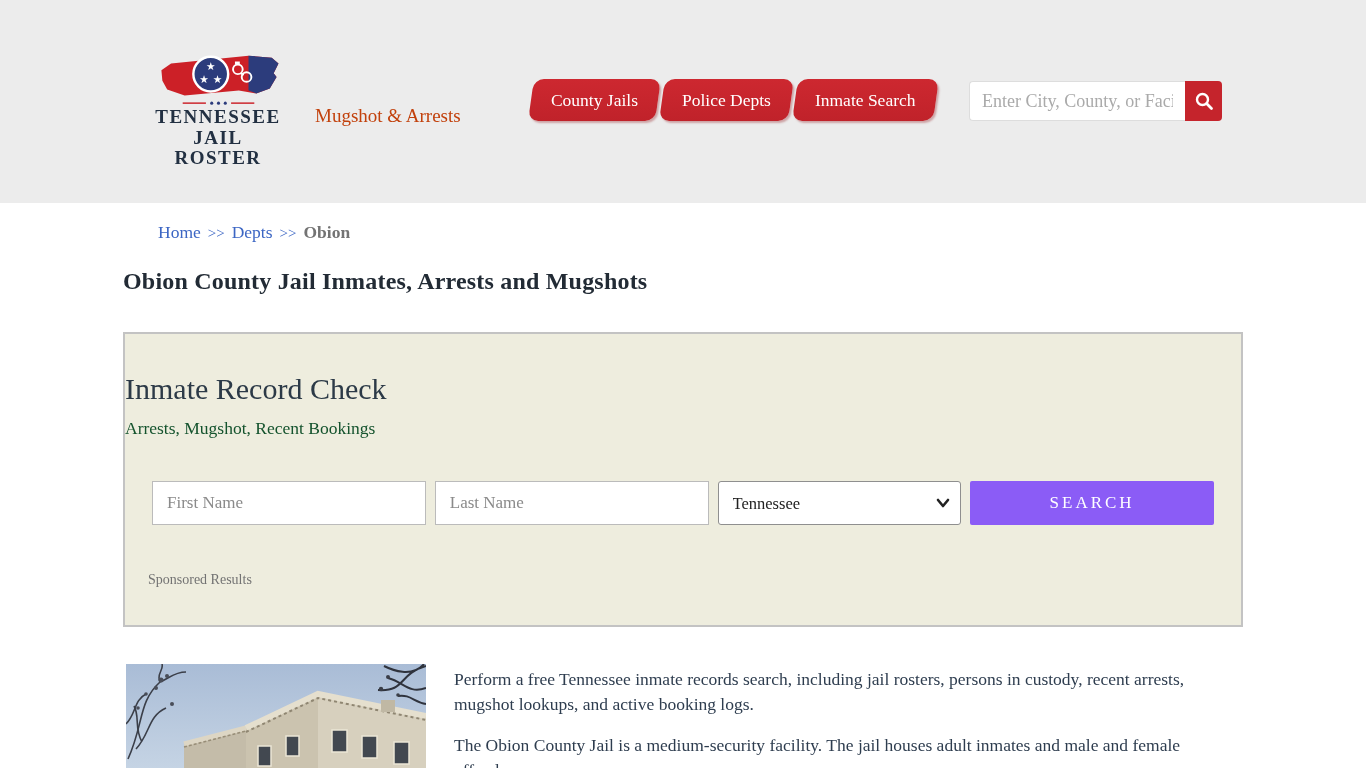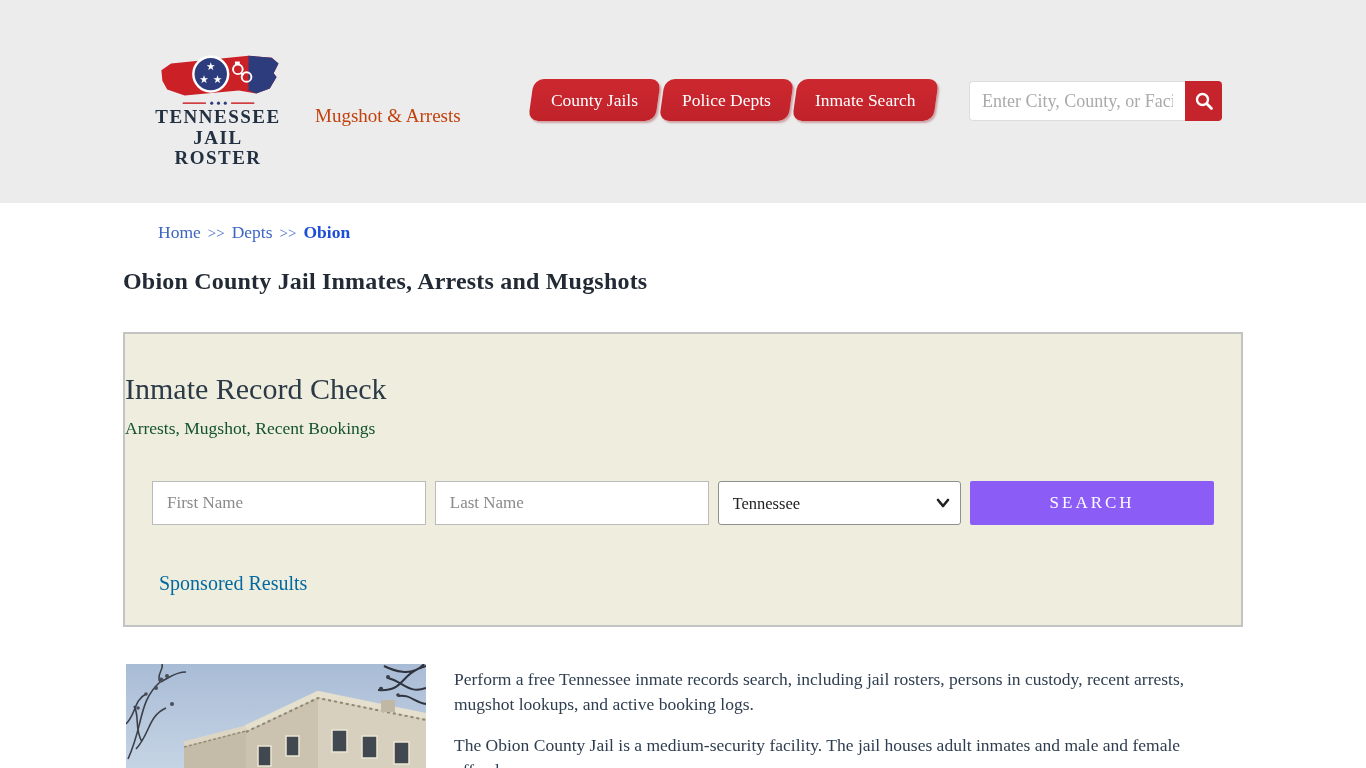--- a/index.html
+++ b/index.html
@@ -30,41 +30,41 @@
   .header-search input::placeholder { color:#aaa; }
   .search-go { width:37px; height:40px; background:#c5242c; border:none; border-radius:0 4px 4px 0;
     display:flex; align-items:center; justify-content:center; cursor:pointer; }
 
   
   .container { width:1120px; margin:0 auto; }
 
   .breadcrumb { margin-top:19px; padding-left:35px; font-size:17.5px; color:#3c66c4; }
   .breadcrumb a { color:#3c66c4; text-decoration:none; cursor:pointer; }
   .crumb-sep { margin:0 7px; color:#3c66c4; font-size:15px; }
-  .crumb-current { color:#1d4ed8; font-weight:bold; }
+  .crumb-current { color:#737373; font-weight:bold; }
 
   h1.page-title { text-align:left; margin-top:25px; font-size:24px; color:#222b35; letter-spacing:.2px; }
 
   .panel { margin-top:37px; border:2px solid #c3c3c3; background:#eeedde; height:295px; }
   .panel-title { font-size:30px; color:#2c3a47; margin-top:38px; }
   .panel-sub { text-align:left; font-size:17.5px; color:#14532d; margin-top:12px; }
 
   .form-row { display:flex; gap:9px; padding:0 27px; margin-top:42px; }
   .form-row input[type=text] { flex:1 1 0; height:44px; border:1px solid #bbb; background:#fff;
     padding:12px 14px; font-family:"Liberation Serif", serif; font-size:17px; color:#333; outline:none; }
   .form-row input::placeholder { color:#8a8a8a; }
   .select-wrap { flex:1 1 0; position:relative; }
   .select-wrap select { width:100%; height:44px; border:1px solid #8f8f8f; background:#fff;
     -webkit-appearance:none; appearance:none; padding:0 14px; border-radius:3px;
     font-family:"Liberation Serif", serif; font-size:16.5px; color:#222; cursor:pointer; outline:none; }
   .select-chevron { position:absolute; right:11px; top:15px; pointer-events:none; }
   .search-btn { flex:1 1 0; height:44px; background:#8b5cf6; color:#fff; border:none; border-radius:2px;
     font-family:"Liberation Serif", serif; font-size:17px; letter-spacing:3px; cursor:pointer; }
 
-  .sponsored { padding-left:34px; margin-top:47px; font-size:20px; color:#0369a1; }
+  .sponsored { padding-left:23px; margin-top:47px; font-size:14px; color:#737373; }
 
   .bottom { display:flex; margin-top:37px; align-items:flex-start; }
   .photo { width:300px; height:280px; flex:0 0 auto; margin-left:3px; }
   .copy { margin-left:28px; width:758px; font-size:17.5px; line-height:1.42; color:#2e3d4f; padding-top:3px; }
   .copy p + p { margin-top:16px; }
 </style>
 </head>
 <body>
 
 <div class="site-header">

